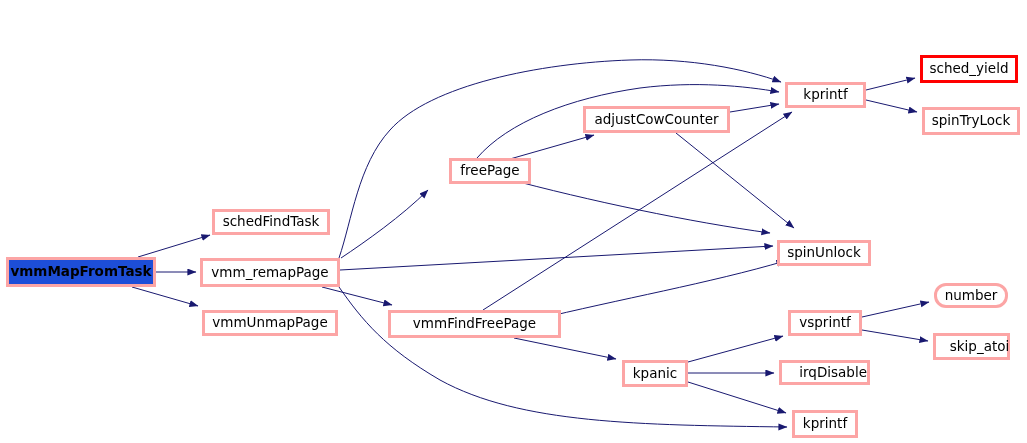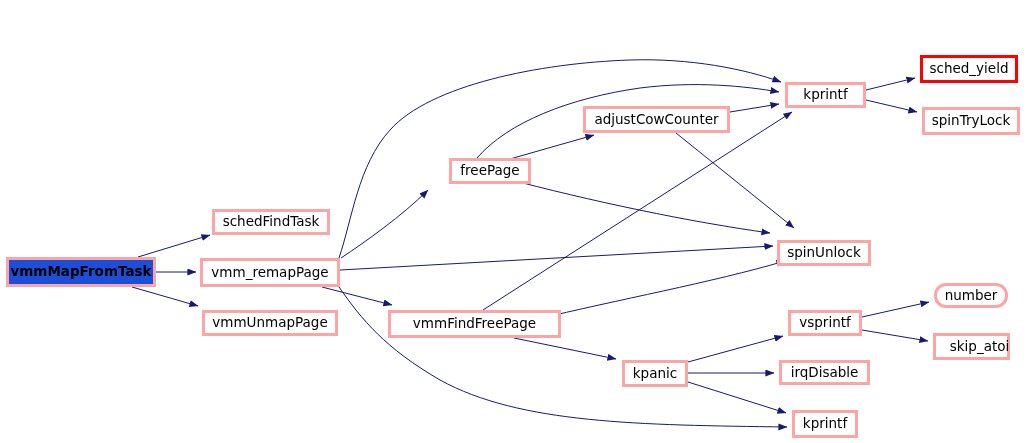--- a/index.html
+++ b/index.html
@@ -104,20 +104,20 @@
       </div>
       <div class="node" style="left: 934px; top: 283px; width: 74px; height: 25px; border-radius: 12px;">
         <span>number</span>
       </div>
       <div class="node" style="left: 933px; top: 333px; width: 77px; height: 27px; padding-left: 16px;">
         <span>skip_atoi</span>
       </div>
       <div class="node" style="left: 622px; top: 360px; width: 66px; height: 27px;">
         <span>kpanic</span>
       </div>
-      <div class="node" style="left: 779px; top: 360px; width: 91px; height: 25px;">
+      <div class="node" style="left: 779px; top: 360px; width: 91px; height: 25px; justify-content: flex-end;">
         <span>irqDisable</span>
       </div>
       <div class="node" style="left: 792px; top: 410px; width: 66px; height: 28px;">
         <span>kprintf</span>
       </div>
     </div>
 </div>
 
 </body></html>

